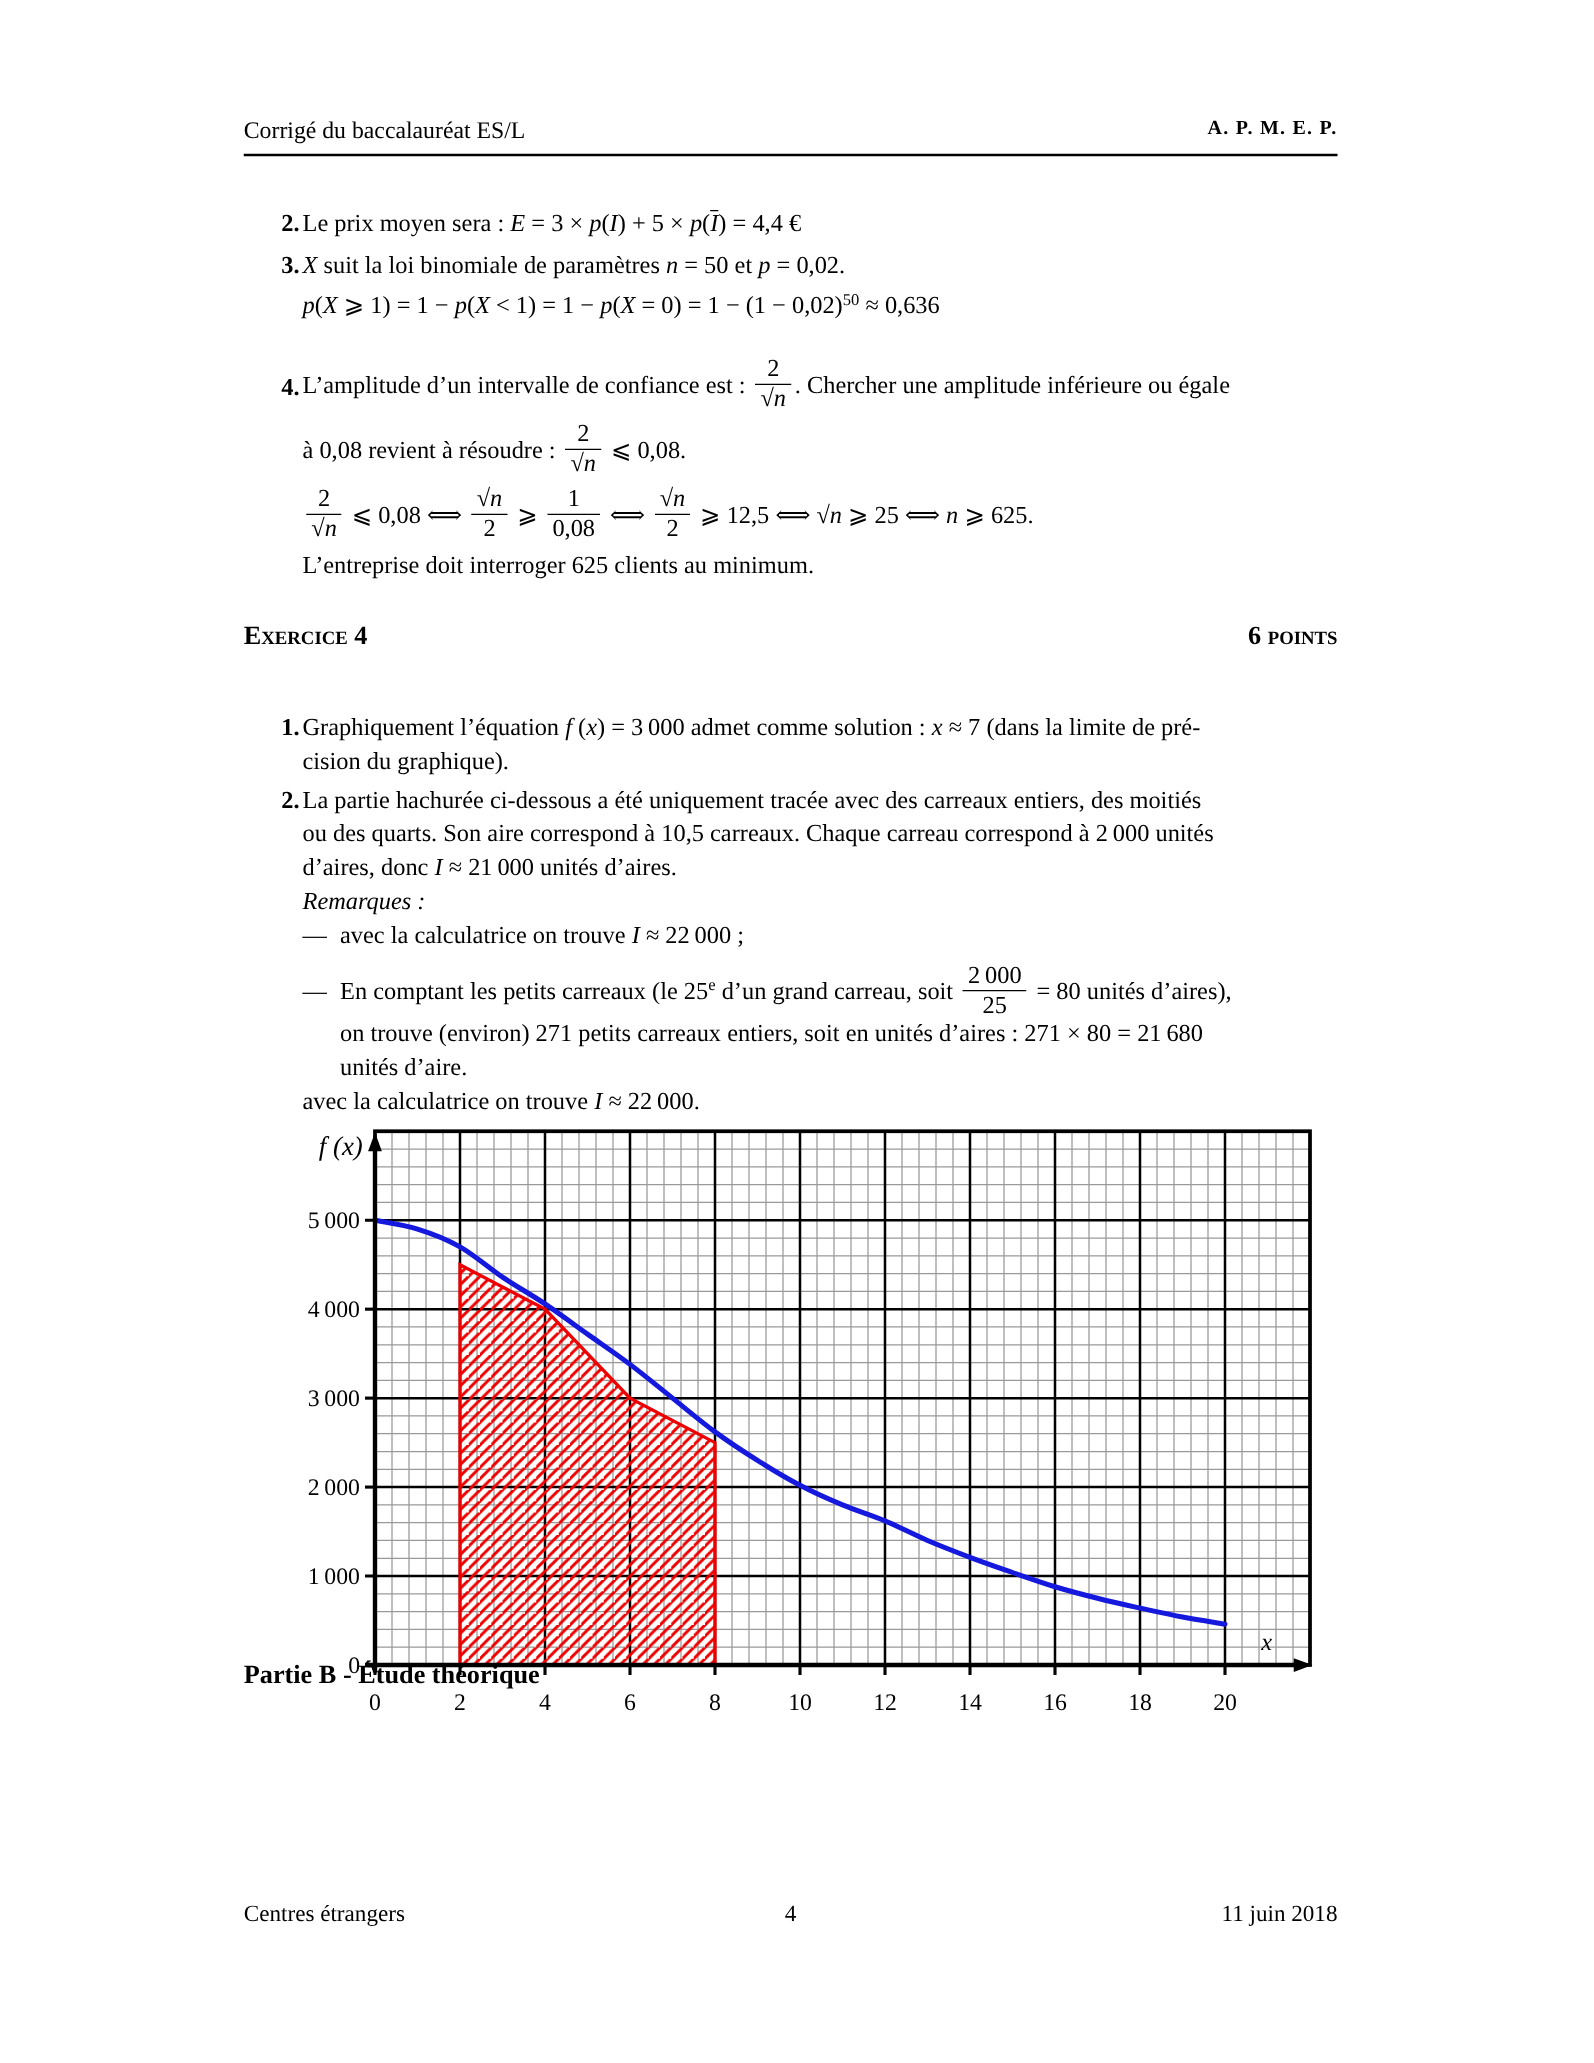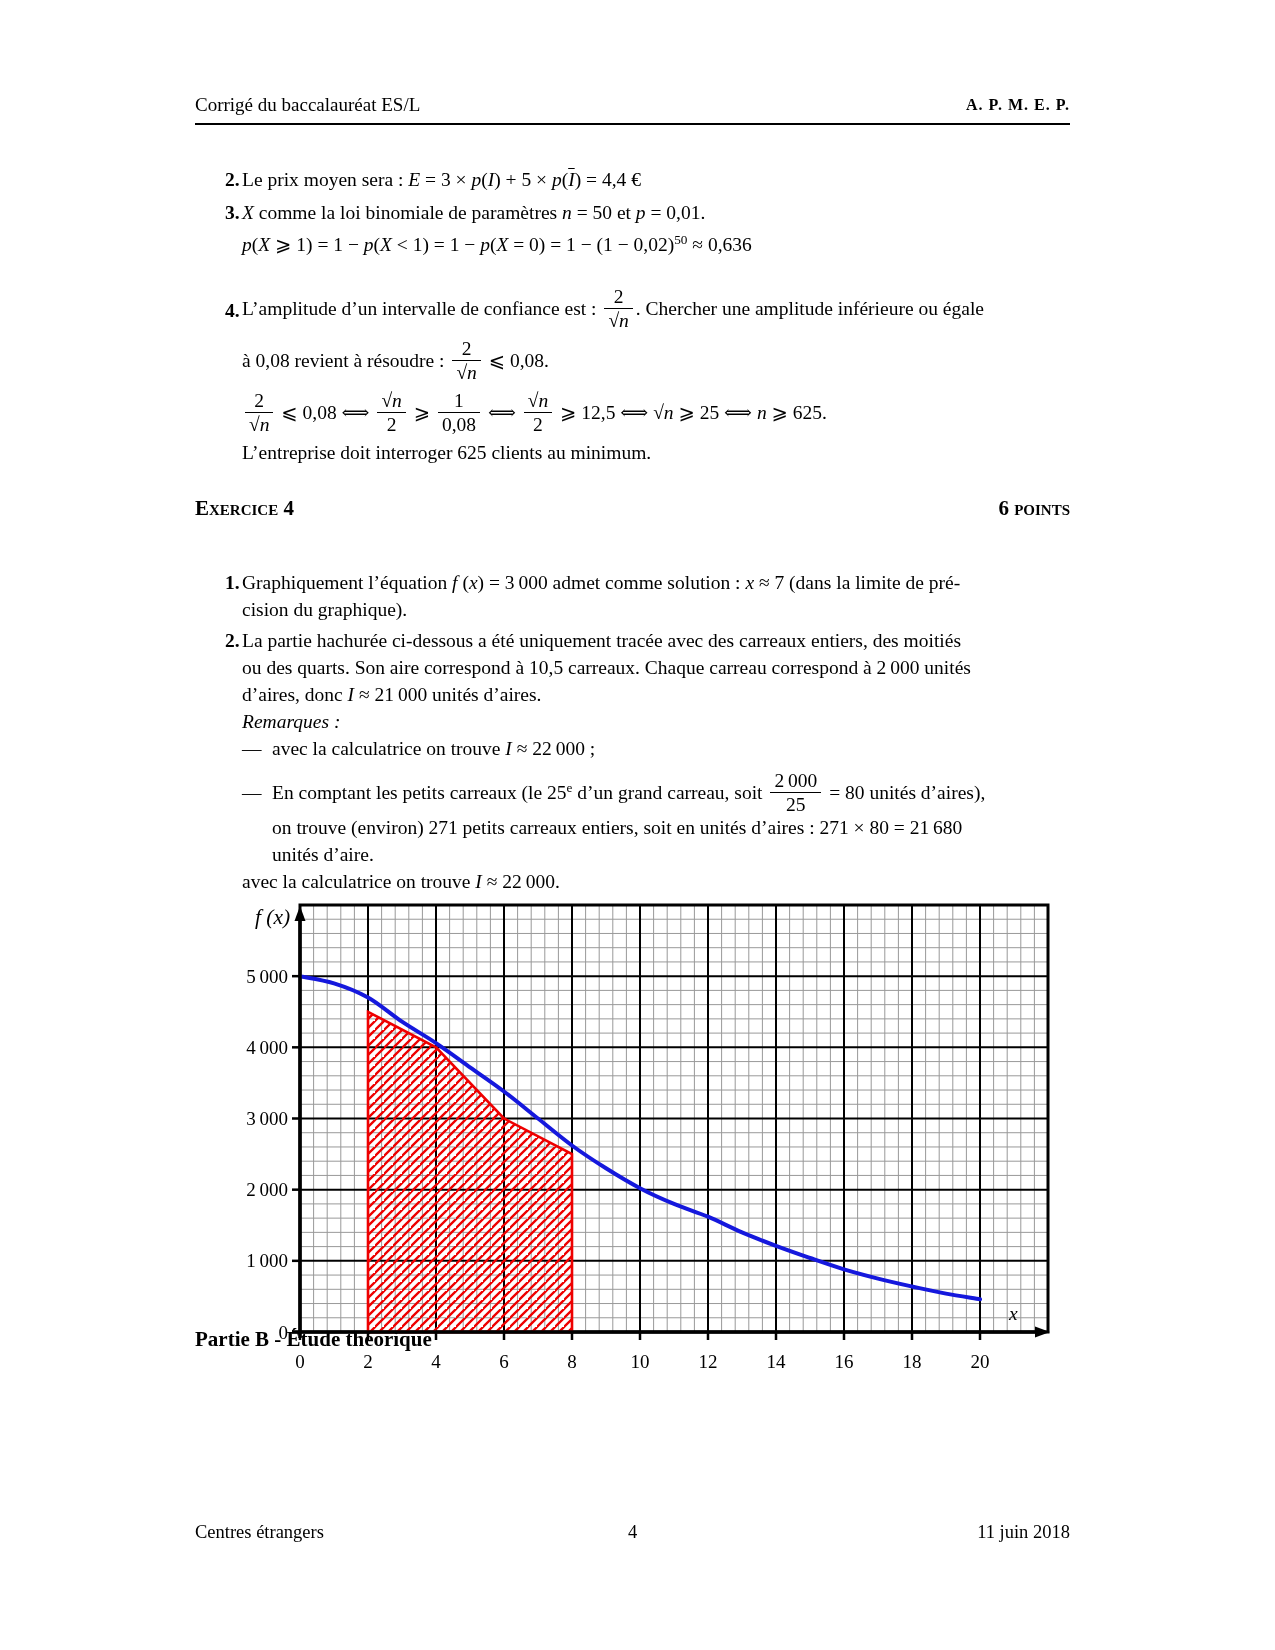--- a/index.html
+++ b/index.html
@@ -1,21 +1,21 @@
 <!DOCTYPE html>
 <html><head>
 <meta charset="utf-8">
 <style>
   html,body{margin:0;padding:0;background:#e8e8e8;}
   #page{position:relative;width:1275px;height:1650px;background:#ffffff;margin:0 auto;
         font-family:"Liberation Serif","DejaVu Serif",serif;color:#000;overflow:hidden;}
   .abs{position:absolute;}
   
   #header{left:195px;width:875px;top:94px;display:flex;justify-content:space-between;
-          align-items:center;border-bottom:2.5px solid #000;padding-bottom:7px;}
+          align-items:flex-start;border-bottom:2.5px solid #000;padding-bottom:7px;}
   #header .hl{font-size:19px;}
   #header .hr{font-size:16px;font-weight:bold;letter-spacing:1px;}
   
   .item{left:225px;width:845px;font-size:19.5px;line-height:27px;}
   .inum{position:absolute;left:0;top:0;font-weight:bold;}
   .itext{margin-left:17px;}
   .line{white-space:nowrap;}
   .it{font-style:italic;}
   .sup{font-size:0.68em;vertical-align:0.5em;}
   .bar{text-decoration:overline;}
@@ -50,21 +50,21 @@
   </div>
 
   <div class="abs item" style="top:166px;">
     <span class="inum">2.</span>
     <div class="itext line"><span>Le prix moyen sera : </span><span class="it">E</span><span> = 3 × </span><span class="it">p</span><span>(</span><span class="it">I</span><span>) + 5 × </span><span class="it">p</span><span>(</span><span class="it bar">I</span><span>) = 4,4 €</span></div>
   </div>
 
   <div class="abs item" style="top:199px;">
     <span class="inum">3.</span>
     <div class="itext">
-      <div class="line"><span class="it">X</span><span> comme la loi binomiale de paramètres </span><span class="it">n</span><span> = 50 et </span><span class="it">p</span><span> = 0,01.</span></div>
+      <div class="line"><span class="it">X</span><span> suit la loi binomiale de paramètres </span><span class="it">n</span><span> = 50 et </span><span class="it">p</span><span> = 0,02.</span></div>
       <div class="line"><span class="it">p</span><span>(</span><span class="it">X</span><span> ⩾ 1) = 1 − </span><span class="it">p</span><span>(</span><span class="it">X</span><span> &lt; 1) = 1 − </span><span class="it">p</span><span>(</span><span class="it">X</span><span> = 0) = 1 − (1 − 0,02)</span><span class="sup">50</span><span> ≈ 0,636</span></div>
     </div>
   </div>
 
   <div class="abs item" style="top:283px;">
     <span class="inum" style="top:14px;">4.</span>
     <div class="itext">
       <div class="line mline"><span>L’amplitude d’un intervalle de confiance est : </span><span class="frac"><span class="fnum"><span>2</span></span><span class="fden"><span>√</span><span class="it">n</span></span></span><span>. Chercher une amplitude inférieure ou égale</span></div>
       <div class="line mline"><span>à 0,08 revient à résoudre : </span><span class="frac"><span class="fnum"><span>2</span></span><span class="fden"><span>√</span><span class="it">n</span></span></span><span> ⩽ 0,08.</span></div>
       <div class="line mline"><span class="frac"><span class="fnum"><span>2</span></span><span class="fden"><span>√</span><span class="it">n</span></span></span><span> ⩽ 0,08  ⟺  </span><span class="frac"><span class="fnum"><span>√</span><span class="it">n</span></span><span class="fden"><span>2</span></span></span><span> ⩾ </span><span class="frac"><span class="fnum"><span>1</span></span><span class="fden"><span>0,08</span></span></span><span>  ⟺  </span><span class="frac"><span class="fnum"><span>√</span><span class="it">n</span></span><span class="fden"><span>2</span></span></span><span> ⩾ 12,5  ⟺  √</span><span class="it">n</span><span> ⩾ 25  ⟺  </span><span class="it">n</span><span> ⩾ 625.</span></div>

